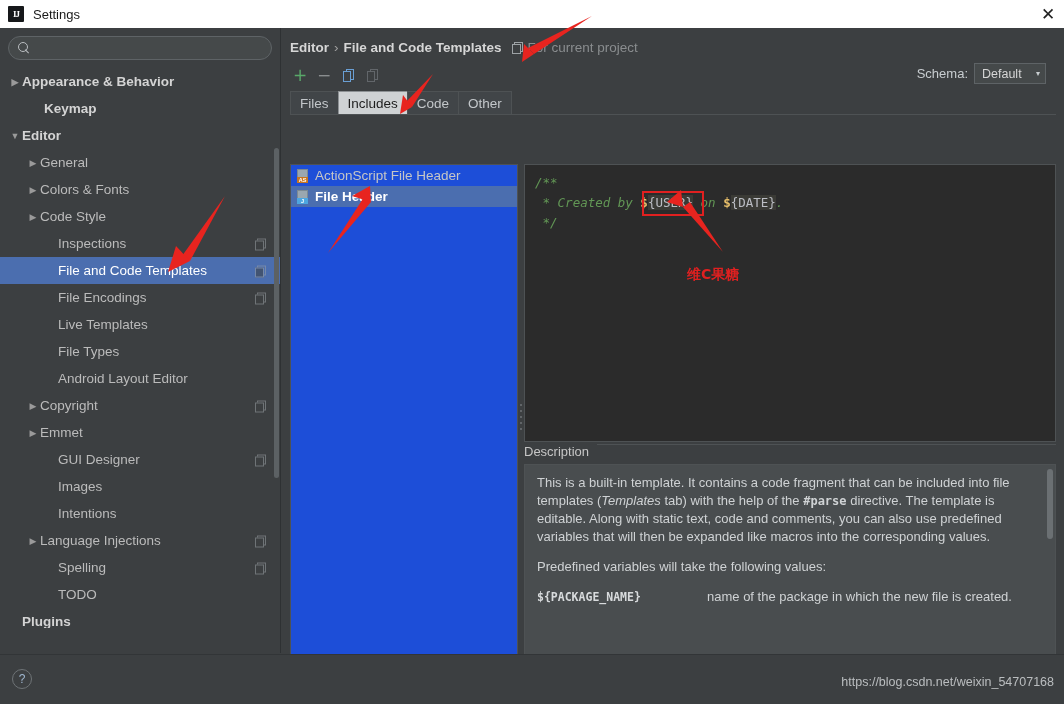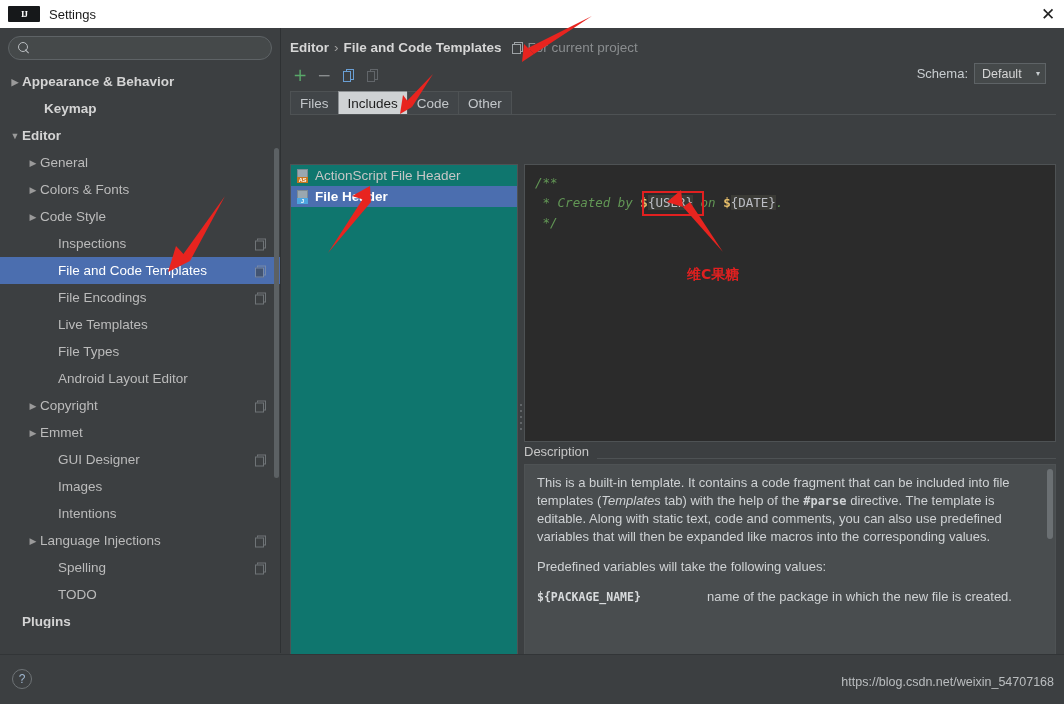--- a/index.html
+++ b/index.html
@@ -9,21 +9,21 @@
     background: #3c3f41; overflow: hidden;
   }
   #app { position: relative; width: 1064px; height: 704px; }
 
   
   .titlebar {
     position: absolute; left: 0; top: 0; width: 1064px; height: 28px;
     background: #ffffff; display: flex; align-items: center; padding: 0 8px;
   }
   .ij-logo {
-    width: 32px; height: 16px; background: #16181a; color: #ffffff;
+    width: 16px; height: 16px; background: #16181a; color: #ffffff;
     font-size: 9px; font-weight: bold; display: flex; align-items: center;
     justify-content: center; letter-spacing: -1px; border-radius: 1px;
     font-family: "Liberation Serif", serif;
   }
   .title-text { font-size: 13px; color: #1a1a1a; margin-left: 9px; }
   .title-close {
     position: absolute; right: 6px; top: 4px; width: 20px; height: 20px;
     color: #222; font-size: 17px; line-height: 20px; text-align: center;
     font-family: "DejaVu Sans", sans-serif; cursor: pointer;
   }
@@ -140,21 +140,21 @@
     border-bottom: none; background: #414548; margin-right: -1px; cursor: pointer;
   }
   .tab.active { background: #cfd2d4; color: #1d1d1d; border-color: #8d9194; }
   .tabs-underline { height: 1px; background: #4e5254; margin: 0 8px; }
 
   
   .panes {
     position: absolute; left: 8px; top: 136px; width: 766px; height: 513px; display: flex;
   }
   .list-pane {
-    width: 228px; background: #0f766e; border: 1px solid #4e5254; overflow: hidden;
+    width: 228px; background: #1d4ed8; border: 1px solid #4e5254; overflow: hidden;
   }
   .list-row {
     height: 21px; display: flex; align-items: center; padding-left: 5px;
     color: #c6c6c6; font-size: 13.5px; cursor: default;
   }
   .list-row.selected { background: #4b6eaf; color: #ffffff; font-weight: bold; }
   .file-ic { width: 13px; height: 14px; position: relative; margin-right: 6px; flex: none; }
   .file-ic .sheet {
     position: absolute; left: 1px; top: 0; width: 11px; height: 13px;
     background: #9aa7b0; border: 1px solid #7d8a93;
@@ -200,21 +200,21 @@
   }
   .cb.checked::after {
     content: "✓"; position: absolute; left: 1px; top: -3px;
     font-size: 12px; color: #9a9da0; font-family: "DejaVu Sans", sans-serif;
   }
   .opt-label { margin-right: 42px; }
   .opt2 { color: #c6c6c6; display: flex; align-items: center; }
   .opt2 .cb { background: #8c9093; border-color: #8c9093; }
 
   .desc-title {
-    display: flex; align-items: flex-end; color: #c6c6c6; font-size: 13px;
+    display: flex; align-items: flex-start; color: #c6c6c6; font-size: 13px;
     margin-top: 2px; margin-bottom: 5px;
   }
   .desc-title .rule { flex: 1; height: 1px; background: #4e5254; margin-left: 8px; }
   .desc-box {
     flex: 1; background: #494d4f; border: 1px solid #4e5254;
     padding: 9px 12px; color: #cfd2d4; font-size: 13px; line-height: 18px;
     position: relative; overflow: hidden;
   }
   .desc-box p { margin-bottom: 12px; }
   .desc-box em { font-style: italic; }

